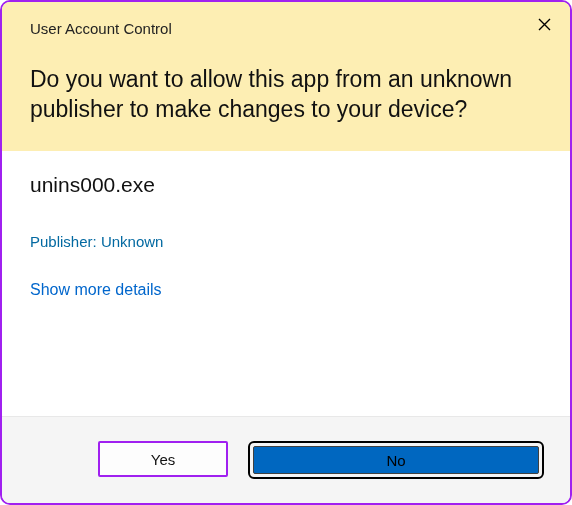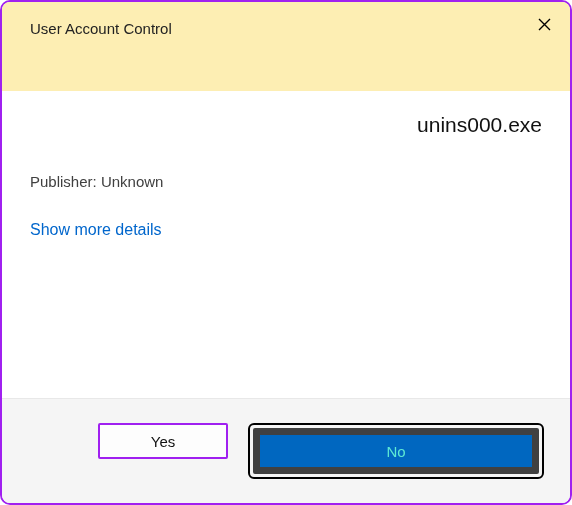--- a/index.html
+++ b/index.html
@@ -46,25 +46,24 @@
     font-weight: 400;
   }
   .content {
     padding: 22px 28px 10px 28px;
     background: #fff;
   }
   .program {
     font-size: 21px;
     color: #111;
     margin-bottom: 34px;
-    text-align: right;
   }
   .detail-row {
     font-size: 15px;
-    color: #404040;
+    color: #0369a1;
     line-height: 1.45;
   }
   .show-more {
     display: inline-block;
     margin-top: 28px;
     font-size: 16px;
     color: #0066cc;
     cursor: pointer;
     background: none;
     border: none;
@@ -100,37 +99,38 @@
   .btn-no-wrap {
     flex: 1;
     border: 2px solid #000;
     border-radius: 6px;
     padding: 3px;
     display: flex;
   }
   .btn-no {
     flex: 1;
     background: #0067c0;
-    color: #5eead4;
-    border: 7px solid #404040;
-    height: 46px;
+    color: #000000;
+    border: 1px solid #404040;
+    height: 28px;
   }
 </style>
 </head>
 <body>
 
 <div class="header">
   <button class="close-btn">
     <span>
       <svg width="13" height="13" viewBox="0 0 13 13">
           <path d="M1 1 L12 12 M12 1 L1 12" stroke="#000" stroke-width="1.4" fill="none"></path>
         </svg>
     </span>
   </button>
   <div class="uac-title">User Account Control</div>
+  <div class="prompt">Do you want to allow this app from an unknown publisher to make changes to your device?</div>
 </div>
 
 <div class="content">
   <div class="program">unins000.exe</div>
   <div class="detail-row">
     <span>Publisher:</span>
     <span>Unknown</span>
   </div>
   <button class="show-more">Show more details</button>
 </div>

